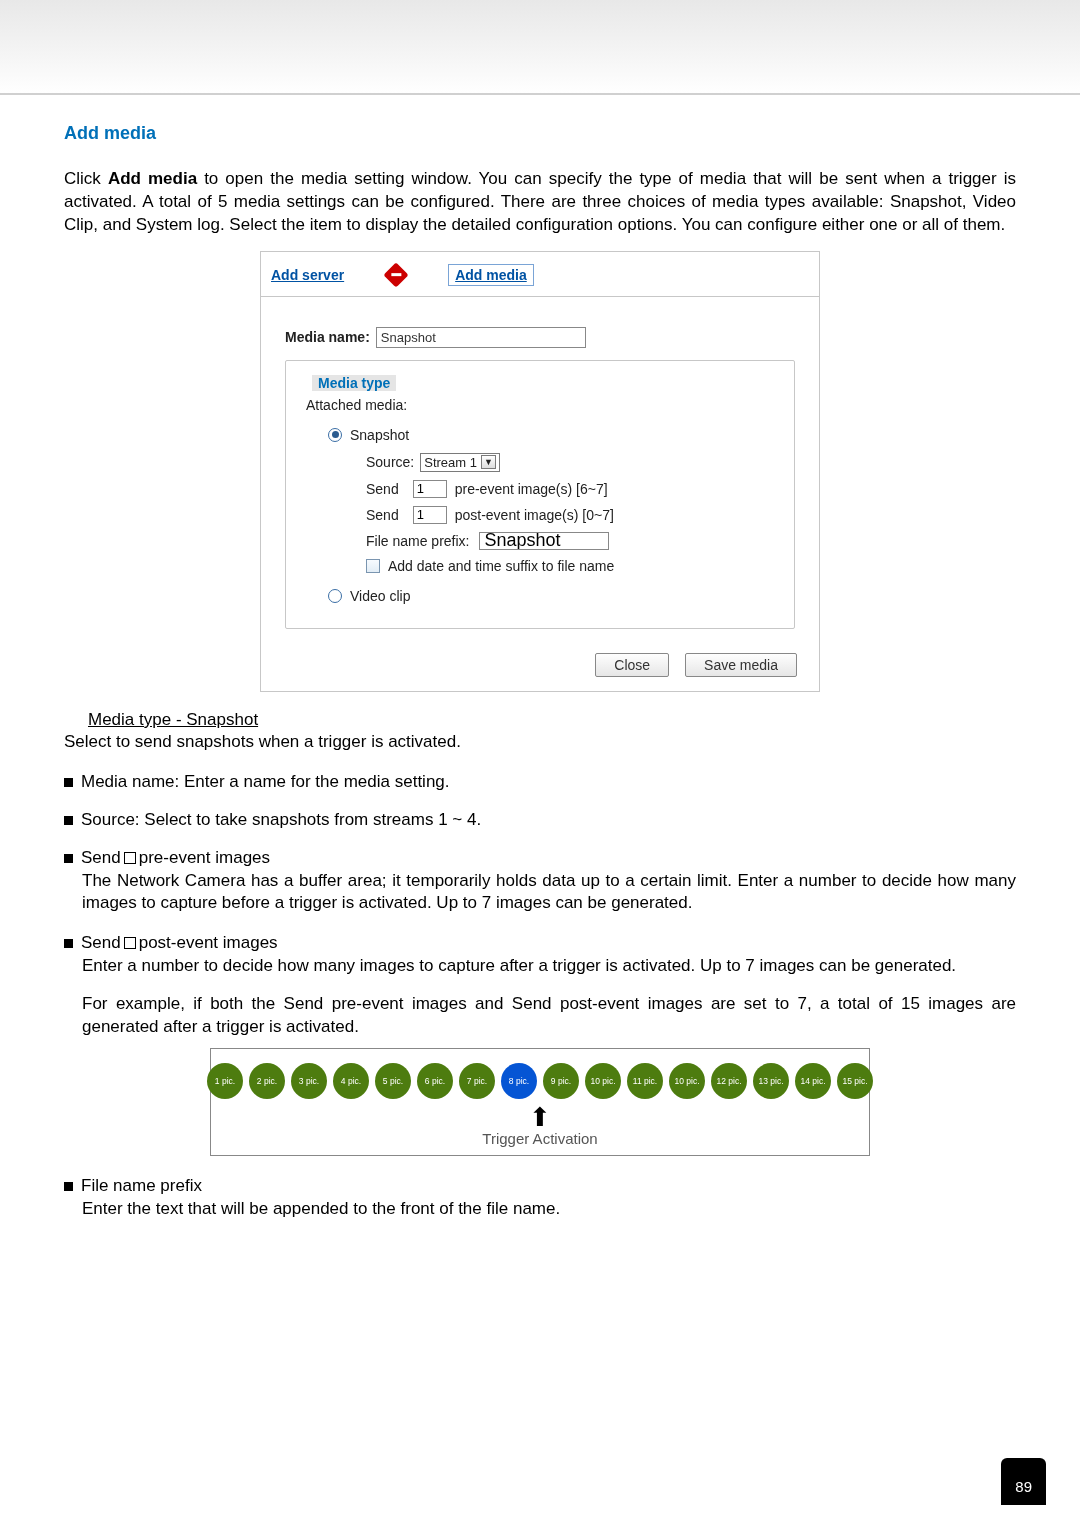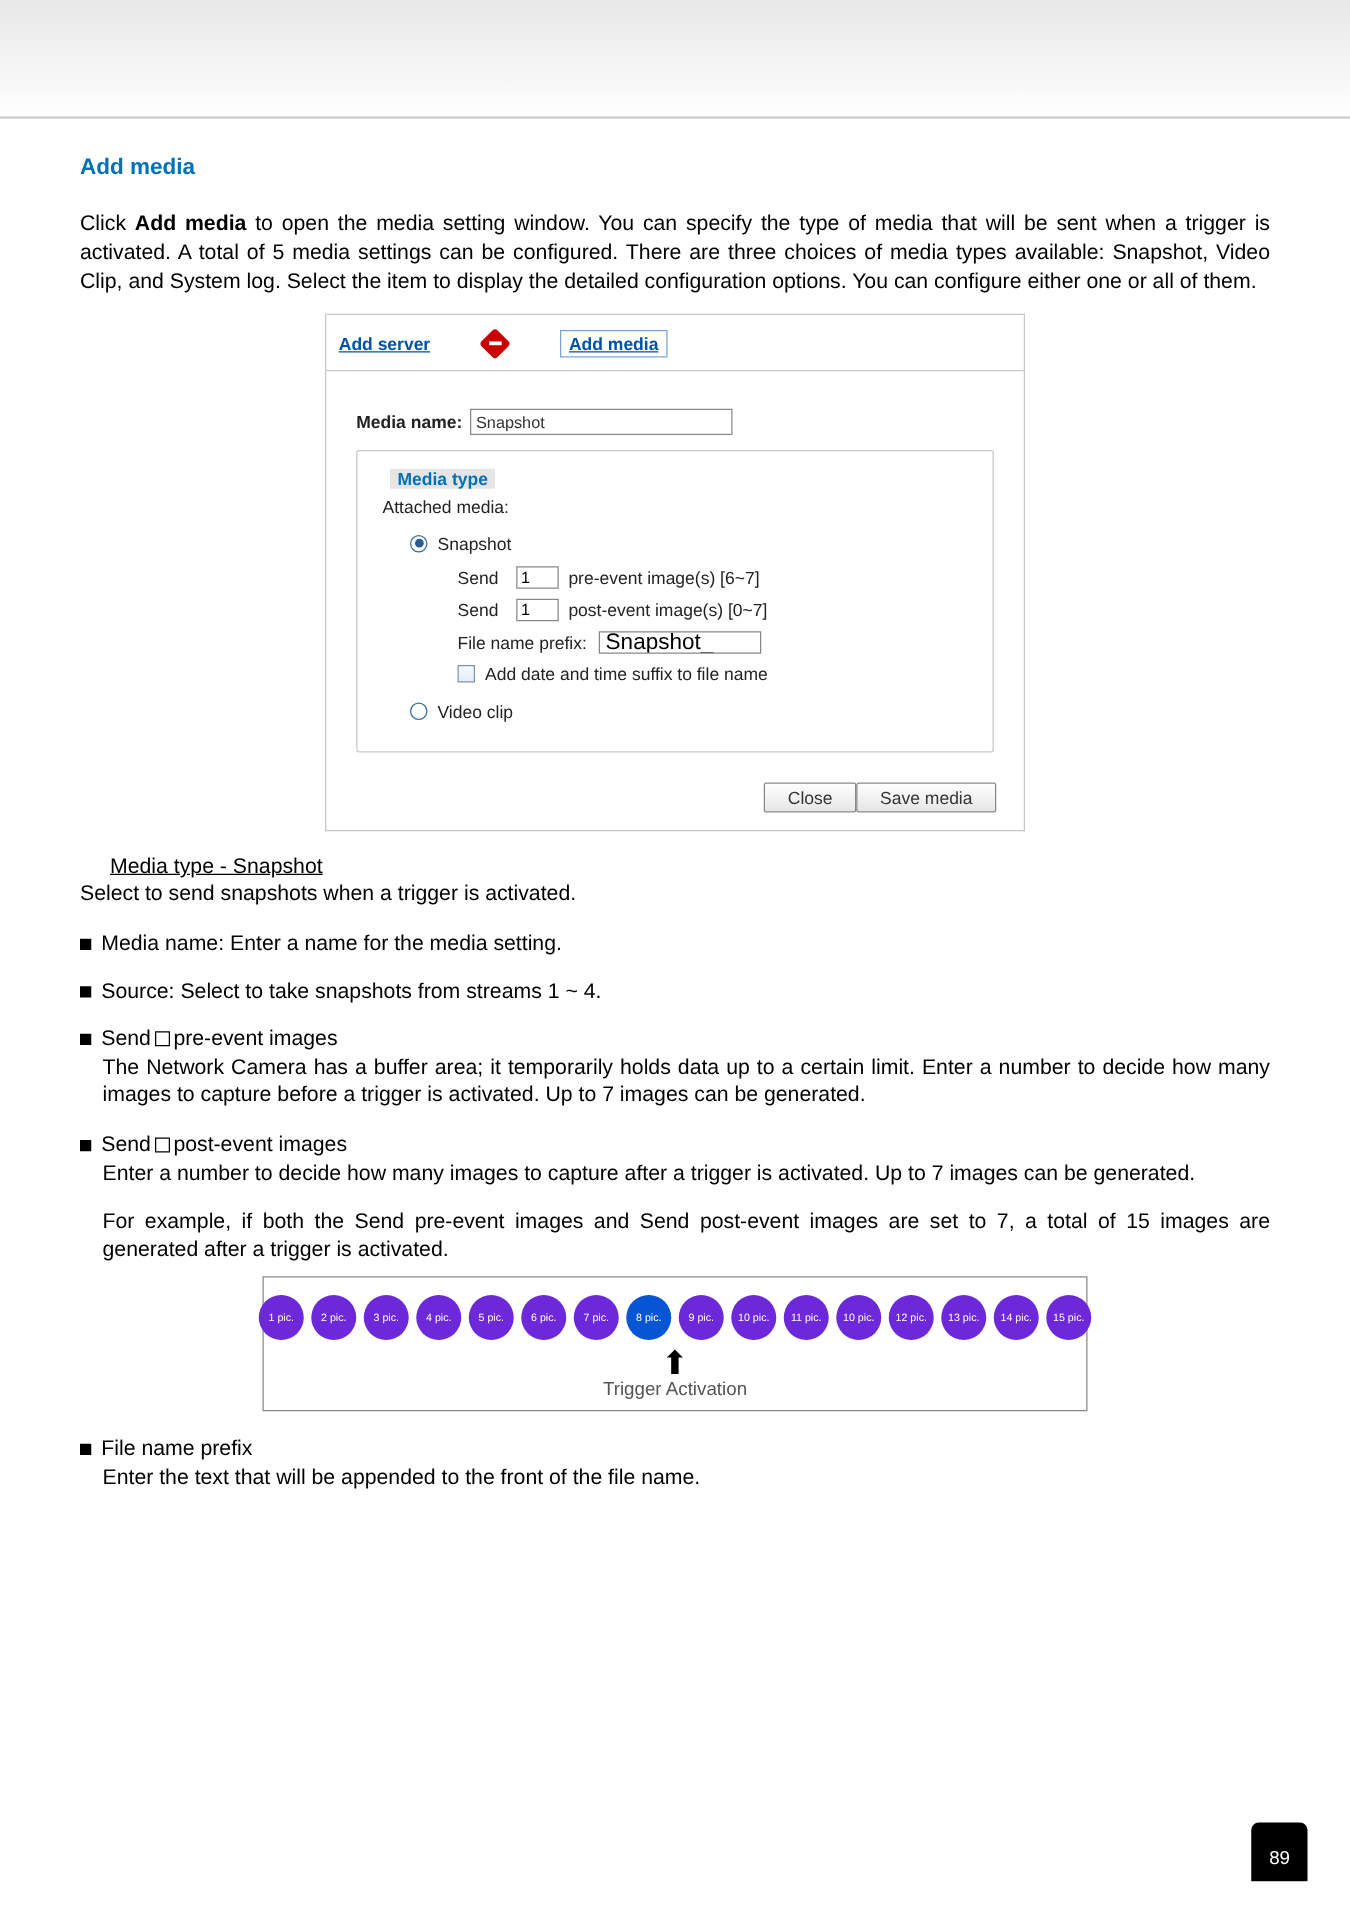--- a/index.html
+++ b/index.html
@@ -156,20 +156,21 @@
   .cb-row { margin-left: 62px; margin-top: 6px; display: flex; align-items: center; }
   .cb {
     width: 14px; height: 14px;
     border: 1px solid #7a95b0;
     background: linear-gradient(#f7fbff,#e2edf6);
     margin-right: 8px;
   }
   .btn-row {
     display: flex;
     justify-content: flex-end;
+    gap: 16px;
     padding: 14px 22px 14px 0;
   }
   .btn {
     border: 1px solid #888;
     background: linear-gradient(#fefefe,#e6e6e6);
     border-radius: 2px;
     padding: 3px 18px;
     font-size: 14px;
     color: #333;
   }
@@ -200,21 +201,21 @@
   .diagram-box {
     margin: 10px auto 0 auto;
     width: 660px;
     border: 1px solid #888;
     padding: 14px 10px 8px 10px;
   }
   .circles { display: flex; justify-content: center; gap: 6px; }
   .circle {
     width: 36px; height: 36px;
     border-radius: 50%;
-    background: #6d28d9;
+    background: #4d7c0f;
     color: #fff;
     font-size: 8.5px;
     text-align: center;
     display: flex;
     align-items: center;
     justify-content: center;
     flex-shrink: 0;
   }
   .circle.trigger { background: #0555d4; }
   .arrow-up {
@@ -268,20 +269,27 @@
 
       <div class="fieldset">
         <div class="legend">Media type</div>
         <div class="attached">Attached media:</div>
 
         <div class="radio-row">
           <span class="radio-dot checked"></span>
           <span>Snapshot</span>
         </div>
 
+        <div class="indent">
+          <span class="lbl">Source:</span>
+          <span class="select">
+            <span>Stream 1</span>
+            <span class="arrow-btn">▼</span>
+          </span>
+        </div>
 
         <div class="indent">
           <span class="lbl">Send</span>
           <input class="small-input" value="1" style="">
           <span>pre-event image(s) [6~7]</span>
         </div>
 
         <div class="indent">
           <span class="lbl">Send</span>
           <input class="small-input" value="1" style="">

